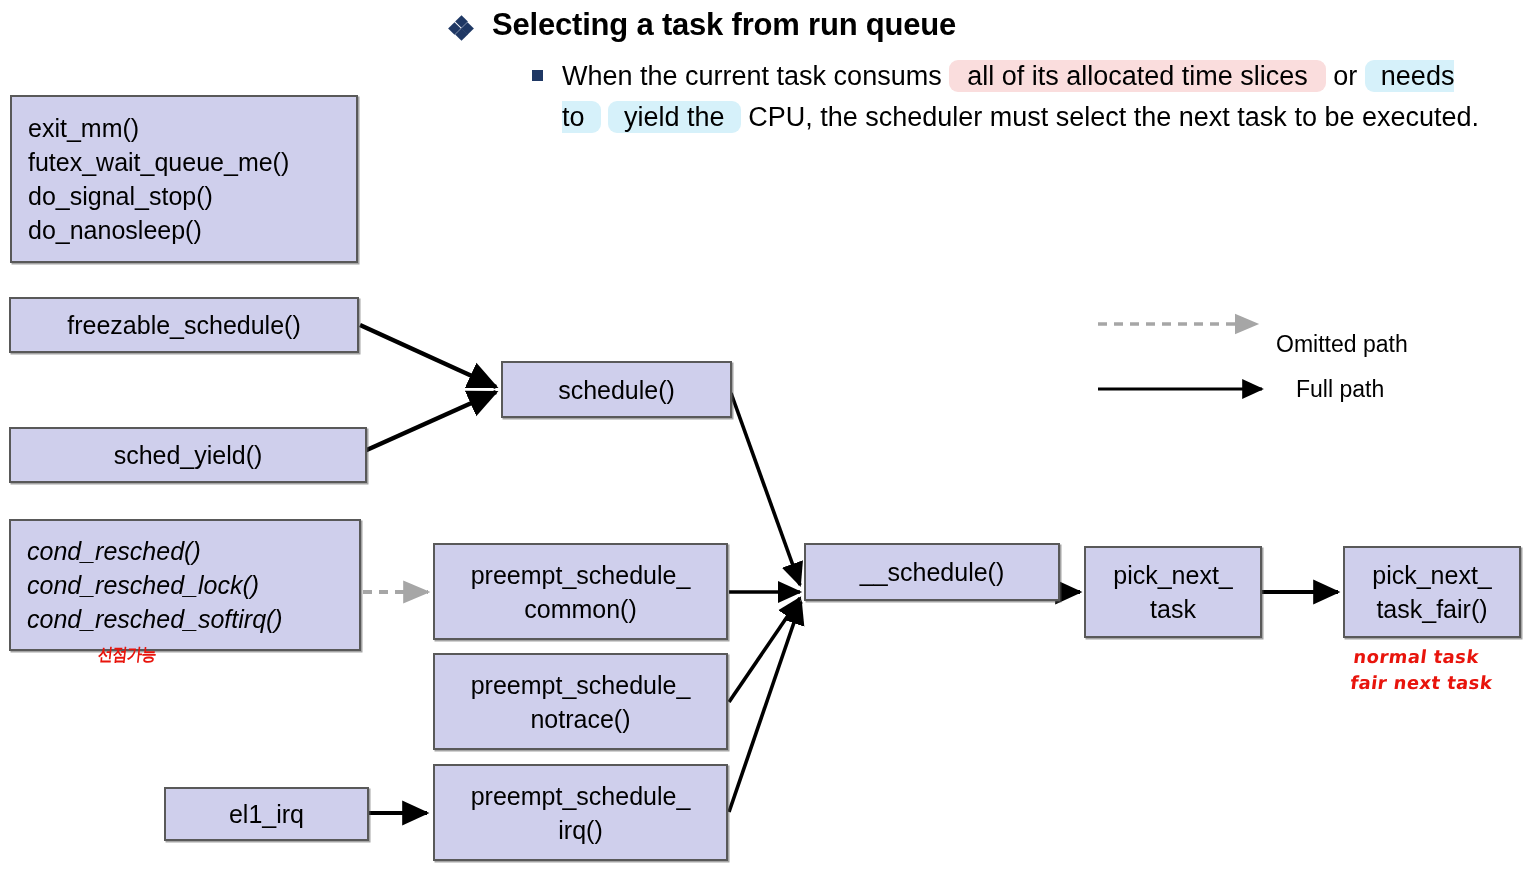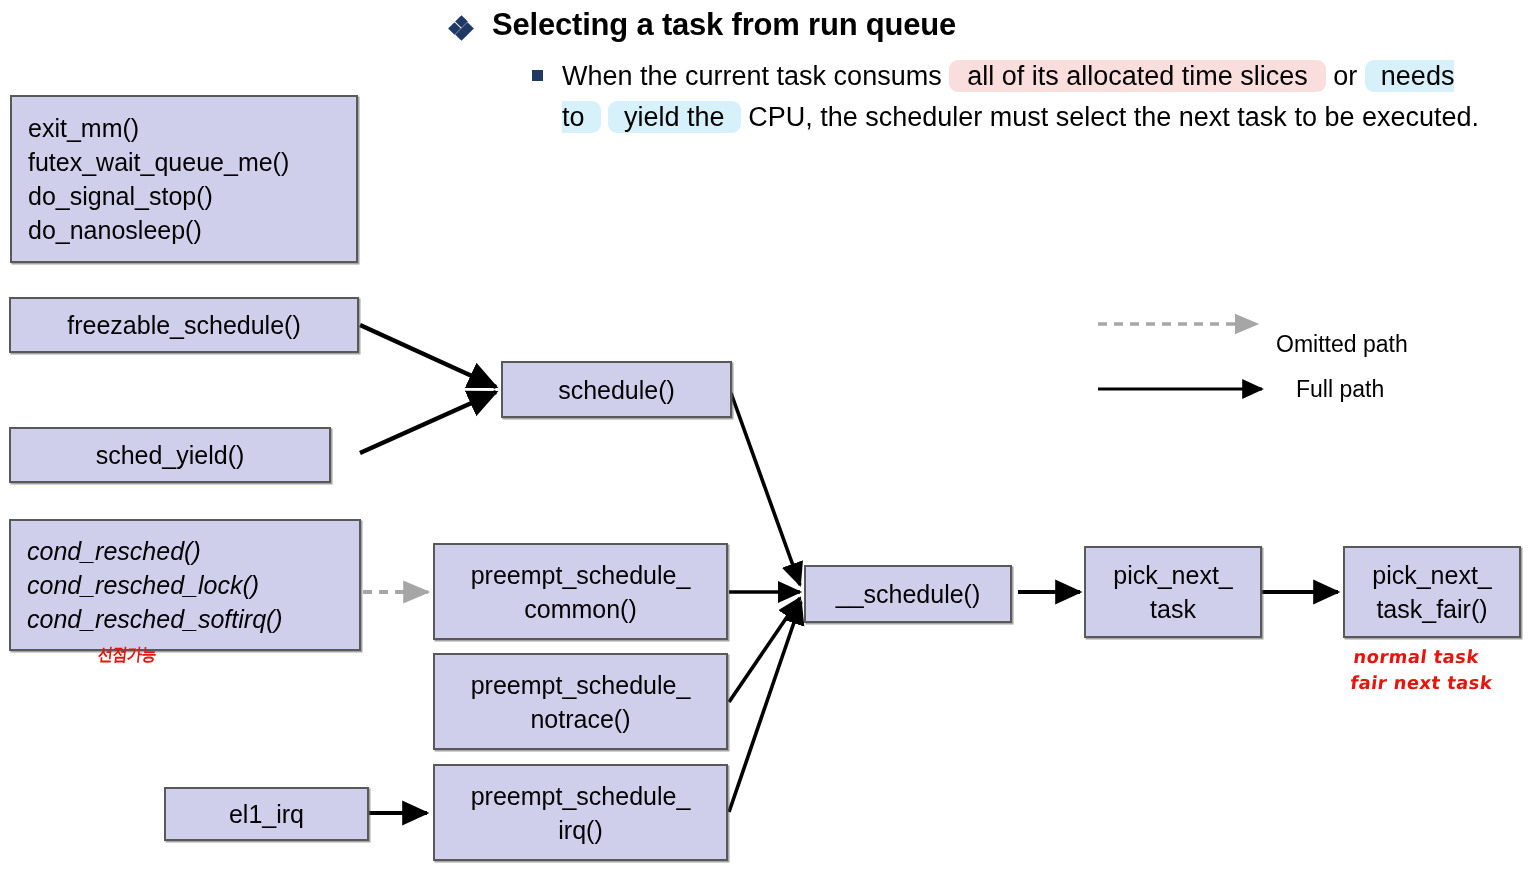--- a/index.html
+++ b/index.html
@@ -188,21 +188,21 @@
   <span class="stack">exit_mm()
 futex_wait_queue_me()
 do_signal_stop()
 do_nanosleep()</span>
 </div>
 
 <div class="node center" style="left:9px; top:297px; width:350px; height:56px;">
   <span class="stack">freezable_schedule()</span>
 </div>
 
-<div class="node center" style="left:9px; top:427px; width:322px; height:56px;">
+<div class="node center" style="left:9px; top:427px; width:358px; height:56px;">
   <span class="stack">sched_yield()</span>
 </div>
 
 <div class="node left" style="left:9px; top:519px; width:352px; height:132px;font-style:italic;">
   <span class="stack">cond_resched()
 cond_resched_lock()
 cond_resched_softirq()</span>
 </div>
 
 <div class="node center" style="left:501px; top:361px; width:231px; height:57px;">
@@ -221,21 +221,21 @@
 
 <div class="node center" style="left:433px; top:764px; width:295px; height:97px;">
   <span class="stack">preempt_schedule_
 irq()</span>
 </div>
 
 <div class="node center" style="left:164px; top:787px; width:205px; height:54px;">
   <span class="stack">el1_irq</span>
 </div>
 
-<div class="node center" style="left:804px; top:565px; width:208px; height:58px;">
+<div class="node center" style="left:804px; top:543px; width:256px; height:58px;">
   <span class="stack">__schedule()</span>
 </div>
 
 <div class="node center" style="left:1084px; top:546px; width:178px; height:92px;">
   <span class="stack">pick_next_
 task</span>
 </div>
 
 <div class="node center" style="left:1343px; top:546px; width:178px; height:92px;">
   <span class="stack">pick_next_

